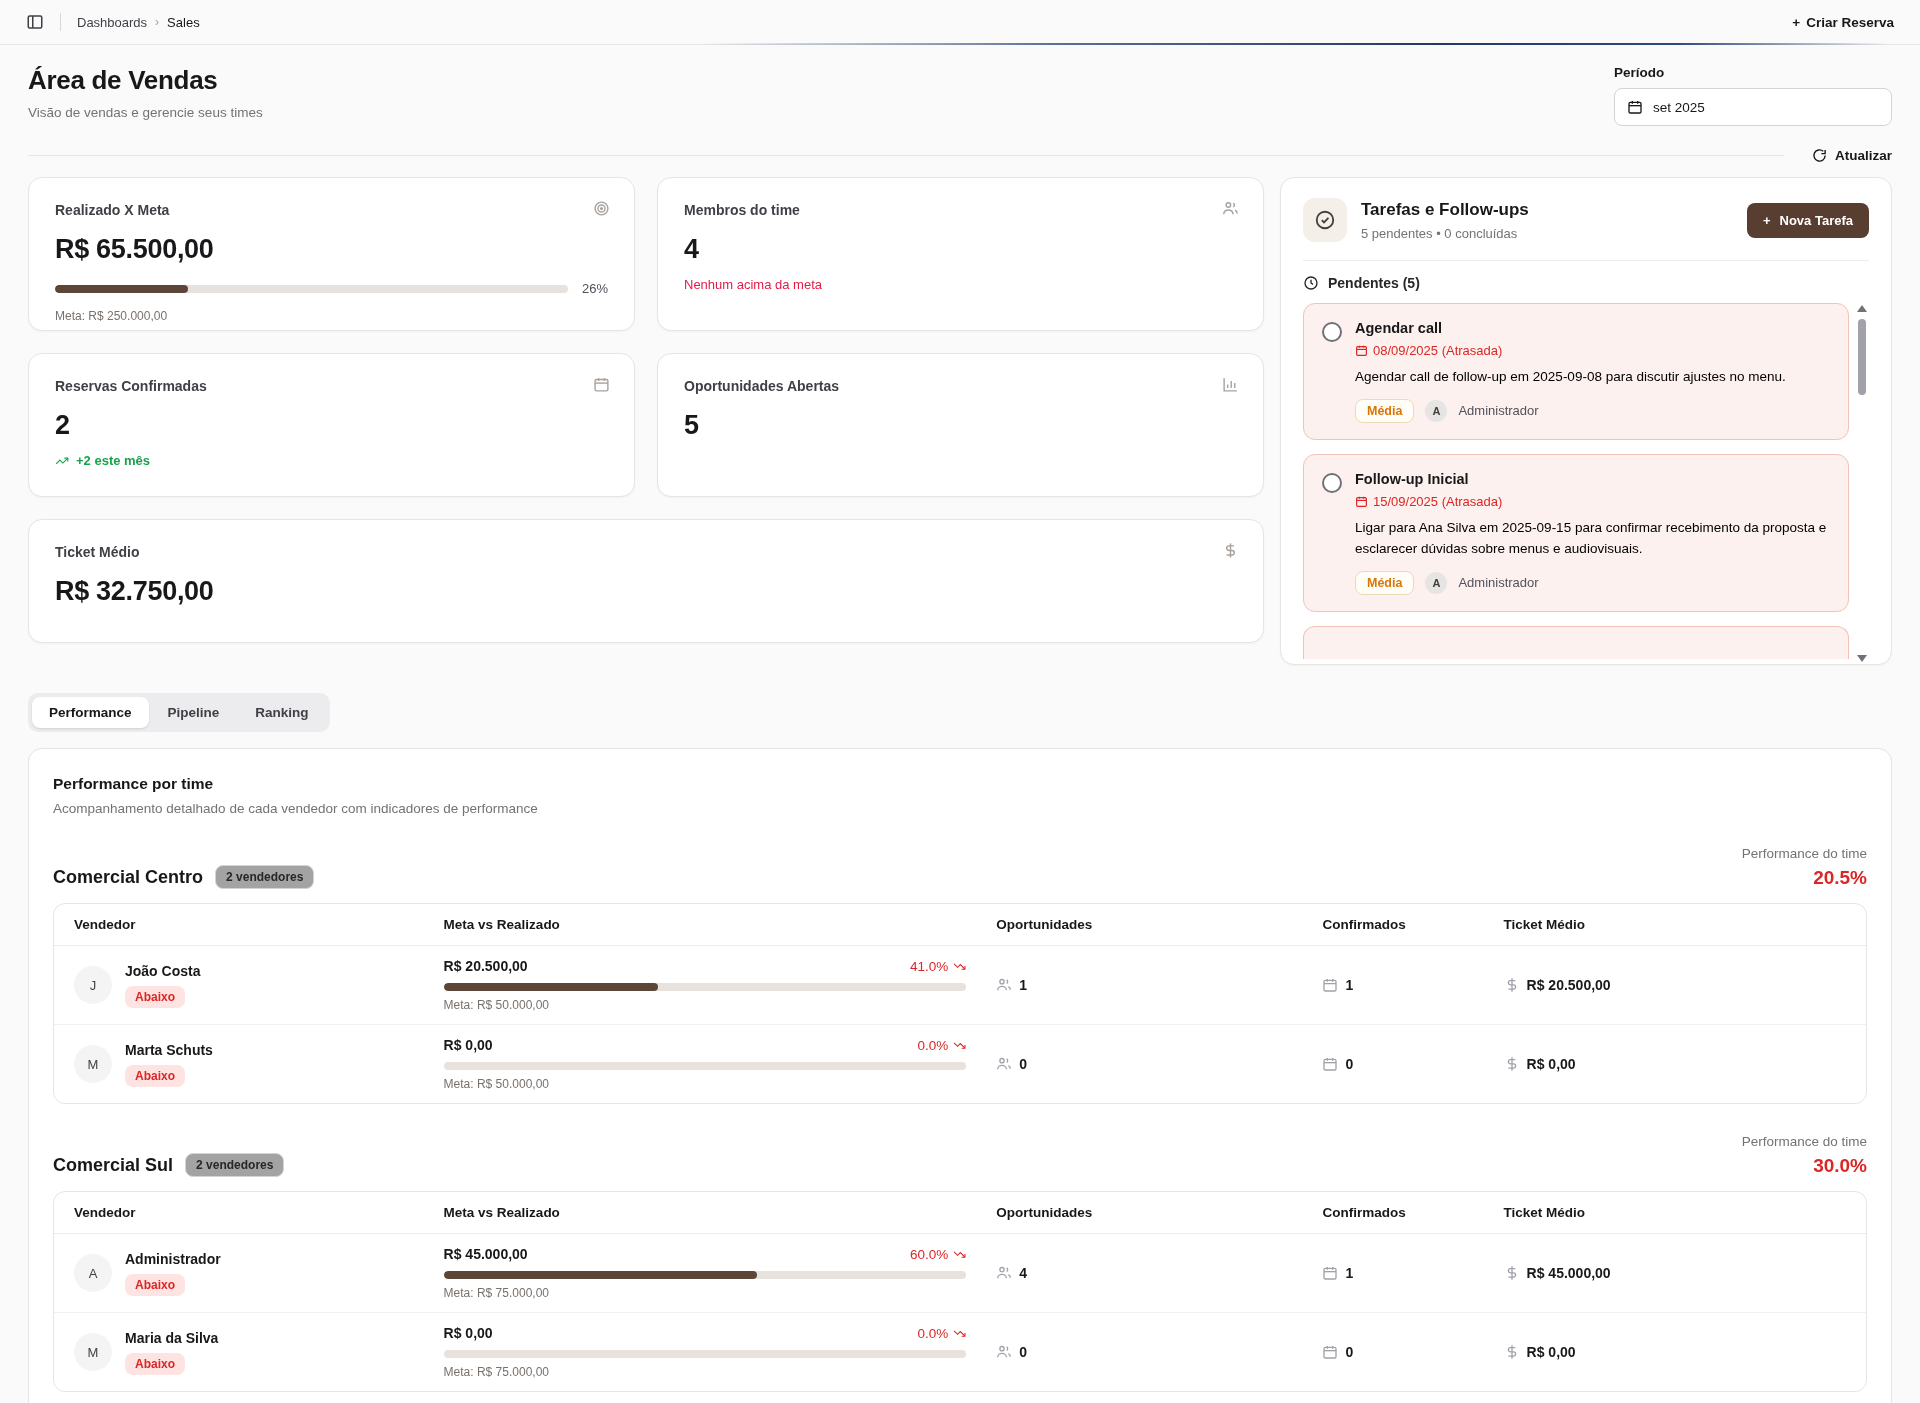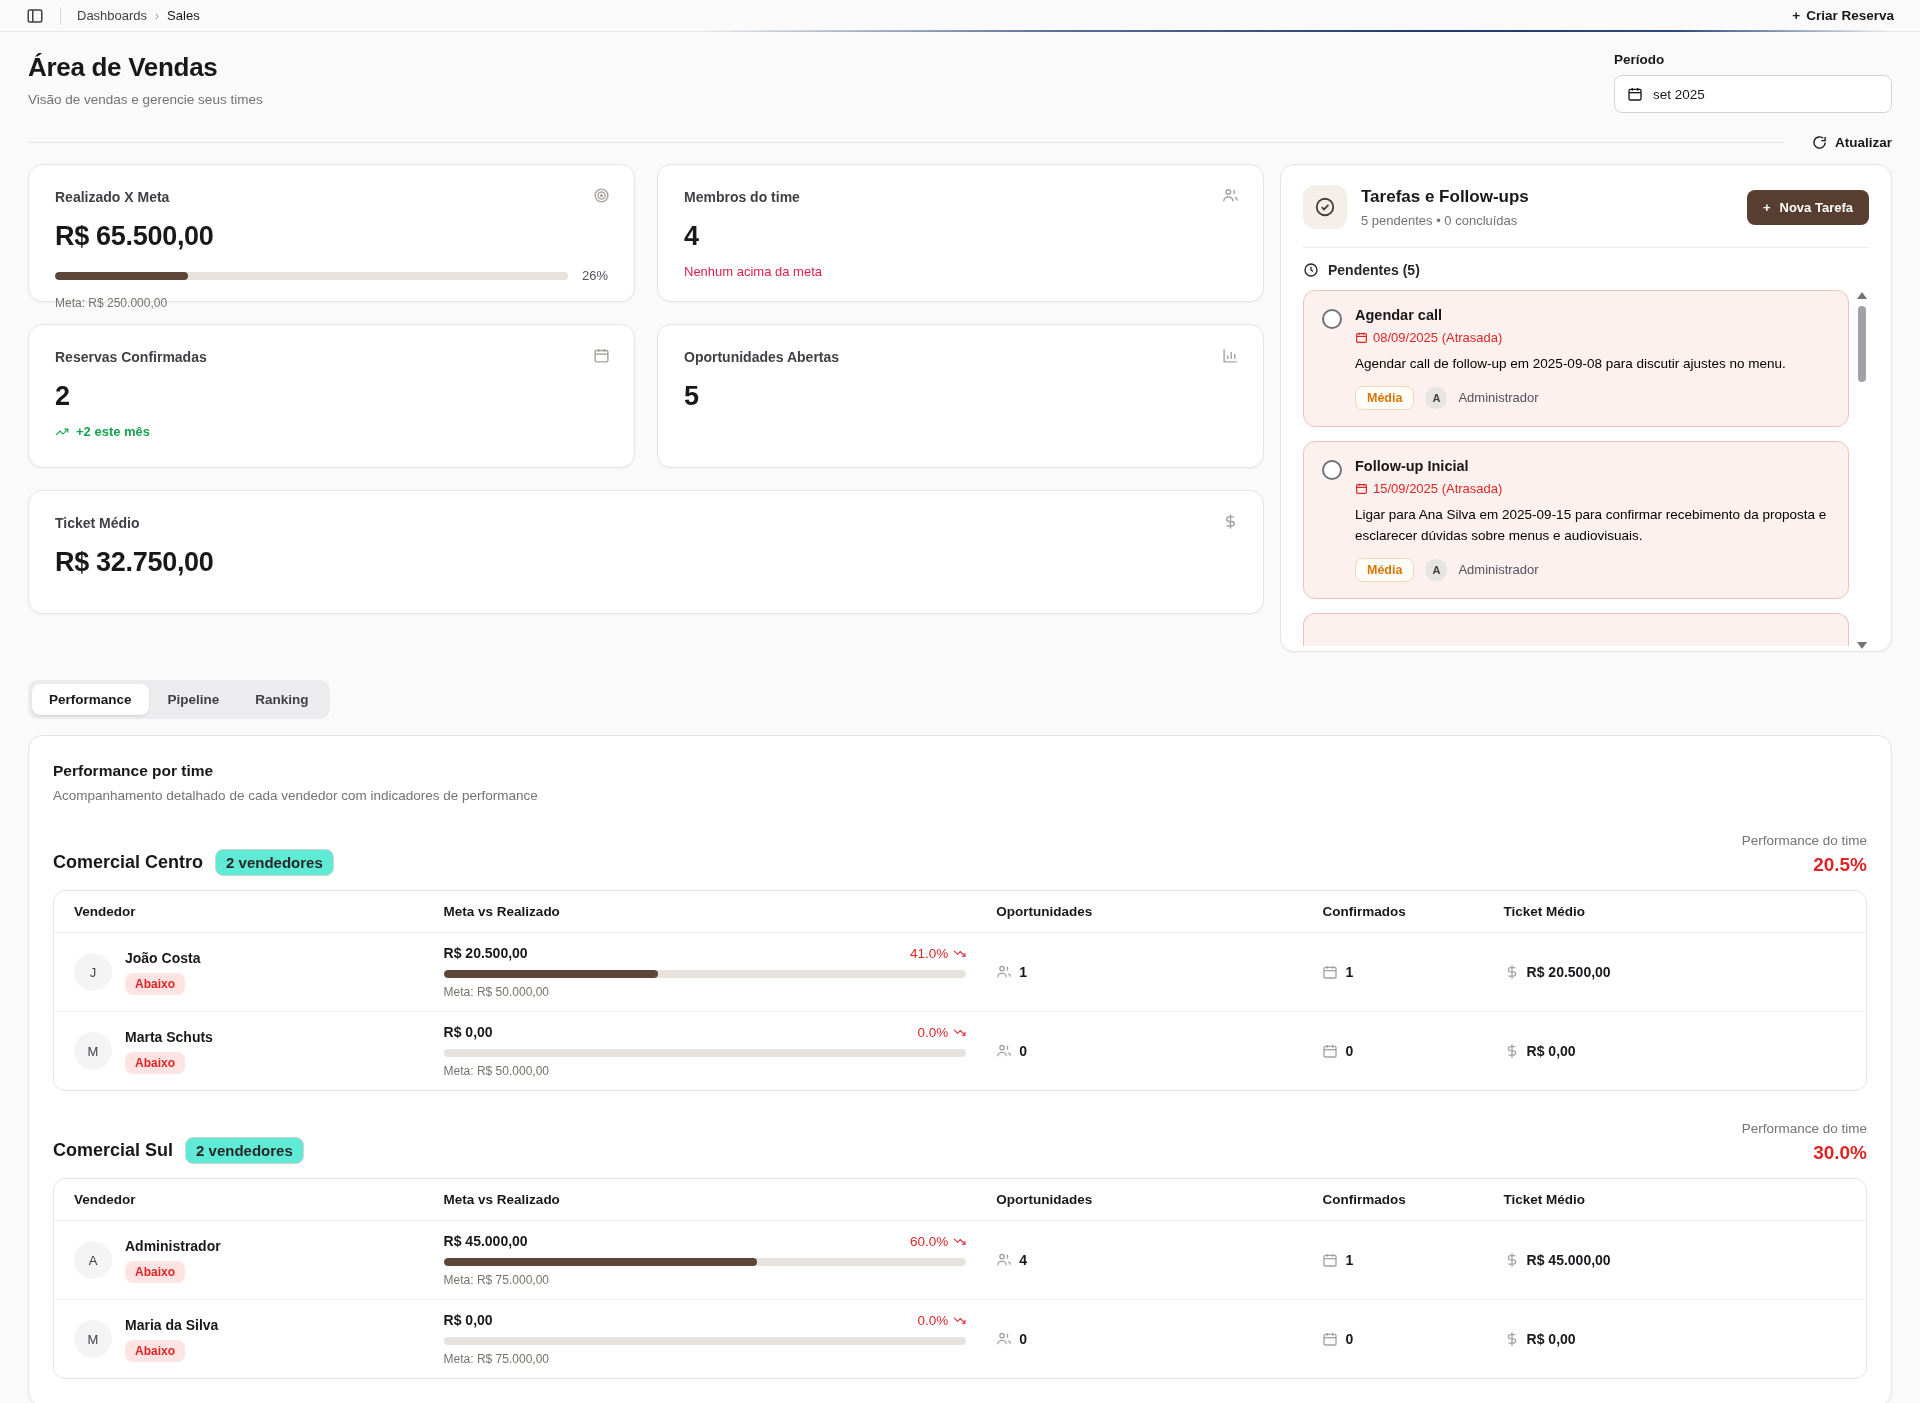--- a/index.html
+++ b/index.html
@@ -5,21 +5,21 @@
   * { margin:0; padding:0; box-sizing:border-box; }
   html,body { background:#fafafa; }
   body {
     width:1920px; min-height:1403px;
     font-family:"Liberation Sans", sans-serif;
     color:#18181b; font-size:14px;
   }
   svg { display:block; }
 
   
-  .topbar{ height:32px; display:flex; align-items:center; padding:0 26px;
+  .topbar{ height:45px; display:flex; align-items:center; padding:0 26px;
     border-bottom:1px solid #e7e7e7; position:relative; background:#fafafa;}
   .tb-toggle{ color:#3f3f46; cursor:pointer; }
   .tb-sep{ width:1px; height:18px; background:#d9d9d9; margin:0 16px; }
   .crumbs{ display:flex; align-items:center; gap:8px; font-size:13px; color:#3f3f46;}
   .crumb-link{ cursor:pointer; }
   .crumb-chev{ color:#a1a1aa; font-size:12px; }
   .crumb-cur{ color:#18181b; }
   .tb-right{ margin-left:auto; display:flex; align-items:center; gap:6px;
     font-size:13.5px; font-weight:600; color:#18181b; cursor:pointer;}
   .blue-line{ position:absolute; left:700px; bottom:-1px; width:1190px; height:2px;
@@ -41,21 +41,21 @@
 
   
   .content{ display:grid; grid-template-columns:1fr 612px; gap:16px; padding:14px 28px 0; align-items:start;}
   .card{ background:#fff; border:1px solid #e7e5e4; border-radius:14px;
     box-shadow:0 1px 2px rgba(0,0,0,0.04); }
 
   
   .stats{ display:flex; flex-direction:column; gap:22px; }
   .stat-row{ display:grid; grid-template-columns:1fr 1fr; gap:22px; }
   .stat-card{ position:relative; padding:24px 26px; }
-  .stat-card.h1{ height:138px; } .stat-card.h2{ height:144px; } .stat-card.h3{ height:124px; }
+  .stat-card.h1{ height:154px; } .stat-card.h2{ height:144px; } .stat-card.h3{ height:124px; }
   .stat-title{ font-size:14px; font-weight:600; color:#3f3f46; }
   .stat-icon{ position:absolute; top:22px; right:24px; color:#a8a29e; }
   .stat-value{ font-size:27px; font-weight:700; margin-top:16px; letter-spacing:-0.3px; }
   .pbar-row{ display:flex; align-items:center; gap:14px; margin-top:16px; }
   .pbar{ flex:1; height:8px; background:#e7e2de; border-radius:99px; overflow:hidden; }
   .pbar i{ display:block; height:100%; background:#5d4637; border-radius:99px; }
   .pbar-pct{ font-size:13px; color:#52525b; }
   .stat-meta{ font-size:12px; color:#78716c; margin-top:13px; }
   .note-red{ font-size:13px; color:#e11d48; margin-top:12px; }
   .note-green{ display:flex; align-items:center; gap:7px; font-size:13px; color:#16a34a; margin-top:12px; font-weight:600;}
@@ -102,22 +102,22 @@
   .tab.active{ background:#fff; box-shadow:0 1px 2px rgba(0,0,0,0.12); color:#18181b; }
 
   
   .perf{ margin:16px 28px 14px; padding:26px 24px 26px; }
   .perf-title{ font-size:15.5px; font-weight:700; }
   .perf-sub{ font-size:13.5px; color:#737373; margin-top:8px; }
   .team{ margin-top:30px; }
   .team-head{ display:flex; align-items:flex-end; justify-content:space-between; }
   .team-name-row{ display:flex; align-items:center; gap:12px; }
   .team-name{ font-size:18px; font-weight:700; }
-  .team-badge{ font-size:15px; font-weight:700; border:1px solid #d6d3d1; border-radius:8px;
-    padding:4px 10px; color:#27272a; background:#5eead4; }
+  .team-badge{ font-size:12px; font-weight:700; border:1px solid #d6d3d1; border-radius:8px;
+    padding:4px 10px; color:#27272a; background:#a3a3a3; }
   .team-perf{ text-align:right; }
   .team-perf-label{ font-size:13.5px; color:#737373; }
   .team-perf-value{ font-size:19px; font-weight:700; color:#dc2626; margin-top:6px; }
   .ttable{ margin-top:14px; border:1px solid #e7e5e4; border-radius:12px; overflow:hidden; background:#fff; }
   .tgrid{ display:grid; grid-template-columns:21.5% 30.5% 18% 10% 20%; align-items:center; }
   .thead{ height:42px; border-bottom:1px solid #ececec; font-size:13.5px; font-weight:700; color:#18181b; }
   .thead > div:first-child{ padding-left:20px; }
   .trow{ min-height:75px; border-bottom:1px solid #f1f1f1; }
   .trow:last-child{ border-bottom:none; }
   .vend{ display:flex; align-items:center; gap:13px; padding:12px 8px 12px 20px; }

